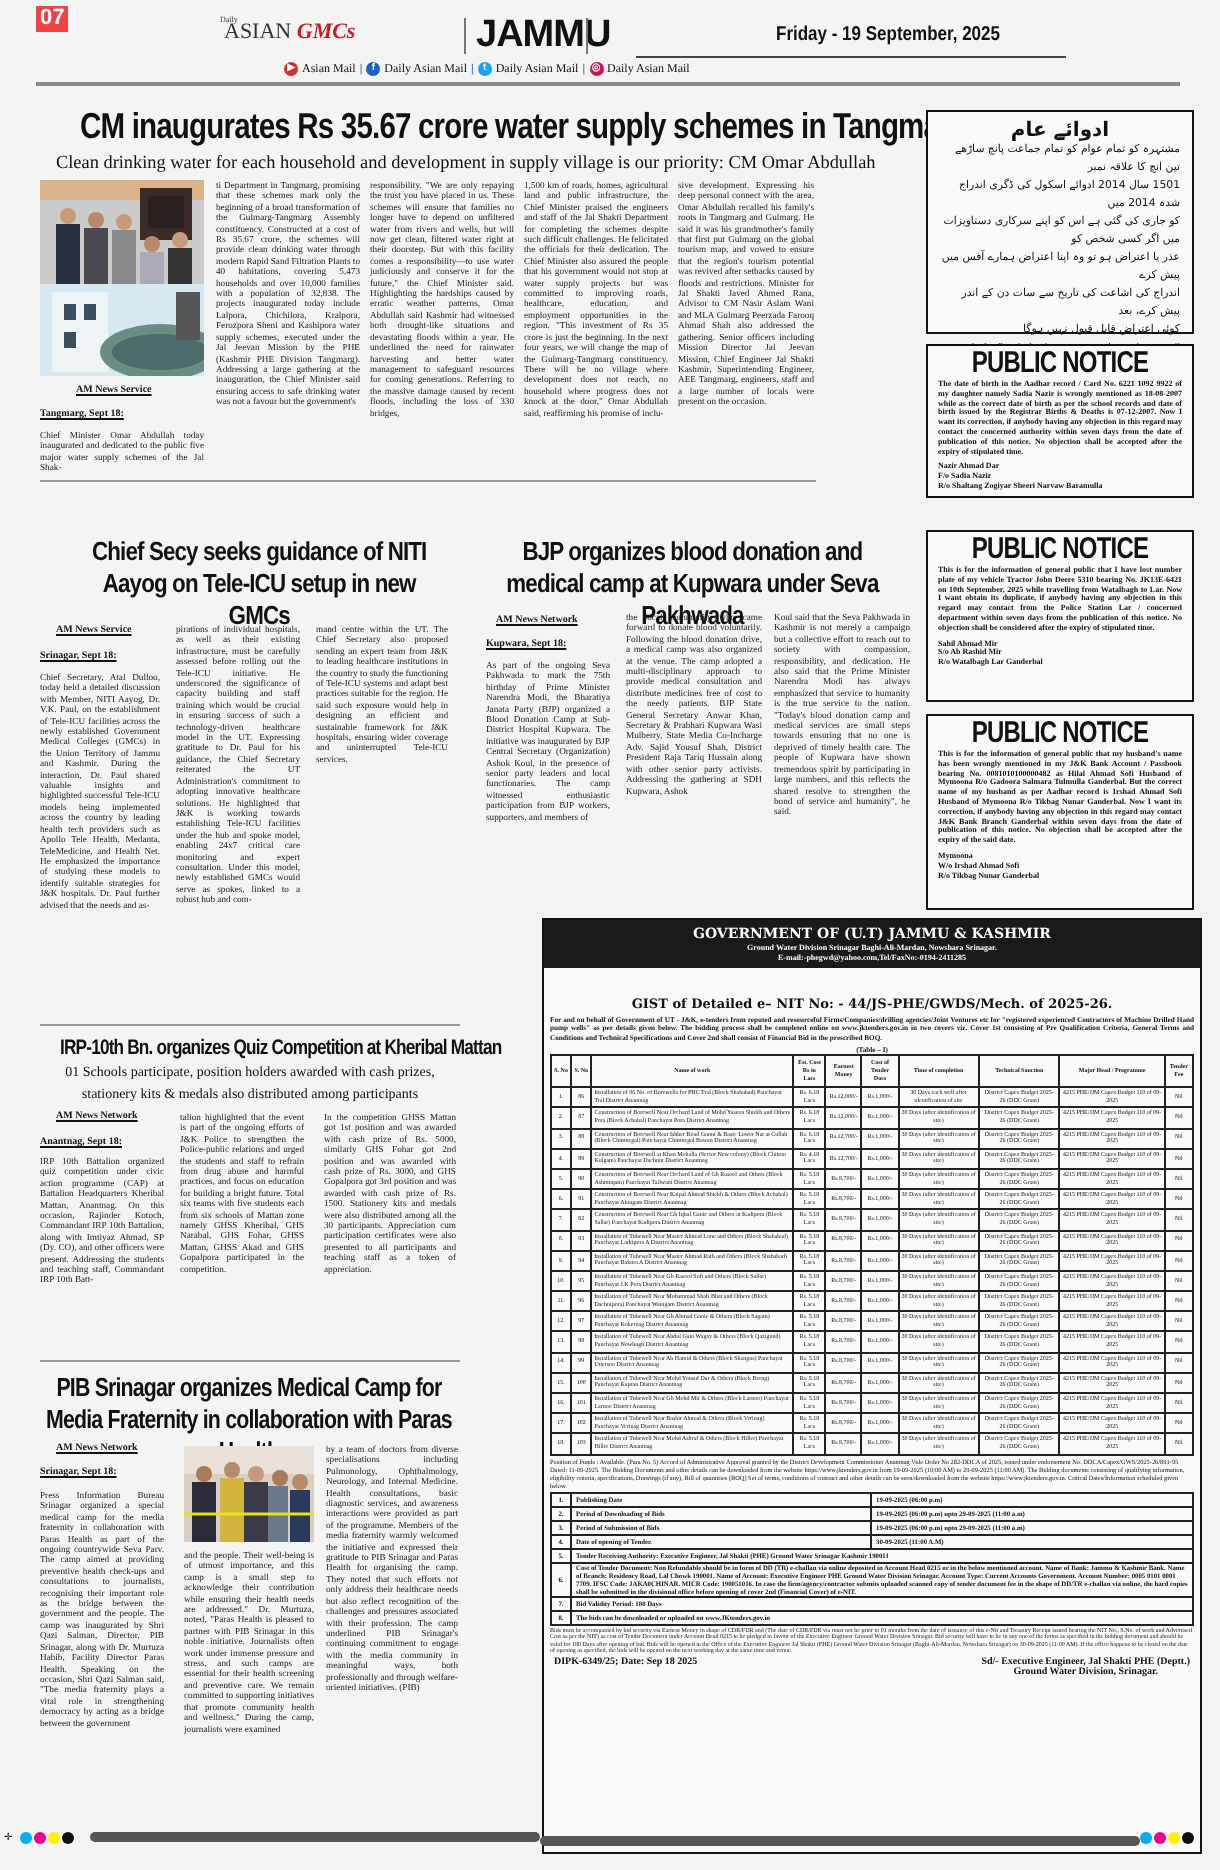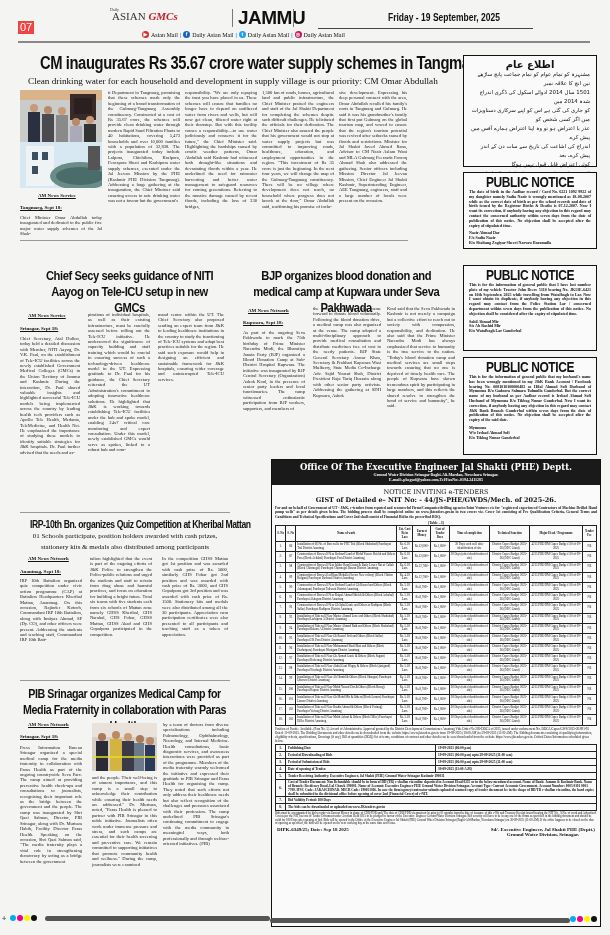--- a/index.html
+++ b/index.html
@@ -5,21 +5,21 @@
   * { box-sizing: border-box; margin: 0; padding: 0; }
   html, body { width: 610px; height: 935px; background: #f4f4f2; overflow: hidden; }
   body { font-family: "DejaVu Serif", serif; color: #111; position: relative; }
   .abs { position: absolute; }
   .cond { font-family: "Liberation Sans", sans-serif; font-weight: bold; letter-spacing: -0.5px; transform-origin: left top; }
   .txt { font-family: "Liberation Serif", serif; font-size: 4.6px; line-height: 5.4px; text-align: justify; color: #1a1a1a; }
   .byline { font-family: "Liberation Serif", serif; font-size: 5px; font-weight: bold; text-decoration: underline; }
   .hr { position: absolute; height: 1px; background: #999; }
 
   
-  .pageno { left: 18px; top: 21px; background: #ef4444; color: #fff; font-family: "Liberation Sans", sans-serif; font-weight: normal; font-size: 11px; padding: 0 2px; line-height: 13px; }
+  .pageno { left: 18px; top: 3px; background: #ef4444; color: #fff; font-family: "Liberation Sans", sans-serif; font-weight: bold; font-size: 11px; padding: 0 2px; line-height: 13px; }
   .logo { left: 112px; top: 10px; font-family: "Liberation Serif", serif; font-size: 11px; color: #333; }
   .logo .red { color: #c0202a; font-style: italic; font-weight: bold; }
   .sep { width: 1px; background: #777; }
   .news { left: 238px; top: 7px; font-family: "Liberation Sans", sans-serif; font-weight: bold; font-size: 19px; letter-spacing: -0.5px; }
   .date { left: 388px; top: 12px; font-family: "Liberation Sans", sans-serif; font-weight: bold; font-size: 10px; transform: scaleX(0.85); transform-origin: left top; }
   .social { left: 142px; top: 31px; font-family: "Liberation Serif", serif; font-size: 6px; display: flex; align-items: center; gap: 2px; }
   .soc-ic { width: 7px; height: 7px; border-radius: 50%; display: inline-block; color: #fff; font-size: 5px; text-align: center; line-height: 7px; font-family: "Liberation Sans", sans-serif; font-weight: bold; }
 
   .h1 { font-size: 18px; line-height: 20px; }
   .h2 { font-size: 13px; line-height: 16px; }
@@ -34,21 +34,21 @@
   .pn-sign { font-family: "Liberation Serif", serif; font-weight: bold; font-size: 4px; line-height: 4.8px; padding: 3px 5px; }
   .urdu { font-family: "DejaVu Sans", sans-serif; font-size: 5.4px; line-height: 9px; text-align: right; direction: rtl; padding: 0 6px; }
 
   
   .tender { left: 271px; top: 459px; width: 330px; height: 468px; border: 1px solid #111; background: #fafafa; }
   .t-head { background: #1a1a1a; color: #fff; text-align: center; padding: 2px 0 3px; }
   .t-head .l1 { font-family: "DejaVu Serif", serif; font-weight: bold; font-size: 7px; }
   .t-head .l2 { font-family: "DejaVu Serif", serif; font-weight: bold; font-size: 8.5px; }
   .t-head .l3 { font-family: "Liberation Serif", serif; font-weight: bold; font-size: 4px; }
   .t-title1 { font-family: "DejaVu Serif", serif; font-size: 6.5px; text-align: center; margin-top: 3px; }
-  .t-title2 { font-family: "DejaVu Serif", serif; font-weight: bold; font-size: 6.5px; text-align: center; }
+  .t-title2 { font-family: "DejaVu Serif", serif; font-weight: bold; font-size: 6.5px; text-align: center; margin-top: 14px; }
   .t-intro { font-family: "Liberation Serif", serif; font-weight: bold; font-size: 3.6px; line-height: 4.4px; padding: 2px 3px; text-align: justify; }
   table.tt { border-collapse: collapse; width: 322px; margin-left: 3px; font-family: "Liberation Serif", serif; font-size: 3px; }
   table.tt td, table.tt th { border: 0.6px solid #222; padding: 0 1px; height: 10.2px; vertical-align: middle; overflow: hidden; line-height: 3.6px; }
   table.tt th { font-weight: bold; height: 16px; text-align: center; }
   table.t2 { border-collapse: collapse; width: 322px; margin-left: 3px; font-family: "Liberation Serif", serif; font-size: 3.4px; font-weight: bold; }
   table.t2 td { border: 0.6px solid #222; padding: 0 2px; height: 7px; line-height: 4px; }
   .t-note { font-family: "Liberation Serif", serif; font-size: 3.2px; line-height: 4px; padding: 1px 3px; }
   .t-sign { font-family: "Liberation Serif", serif; font-weight: bold; font-size: 5px; }
 
   .regbar { height: 5px; background: #555; border-radius: 3px; }
@@ -115,21 +115,21 @@
 <div class="abs byline" style="left:38px;top:193px;">AM News Service</div>
 <div class="abs byline" style="left:20px;top:205px;">Tangmarg, Sept 18:</div>
 <div class="abs txt" style="left:20px;top:215px;width:82px;height:22px;overflow:hidden;">Chief Minister Omar Abdullah today inaugurated and dedicated to the public five major water supply schemes of the Jal Shak-</div>
 <div class="abs txt" style="left:108px;top:90px;width:72px;height:148px;overflow:hidden;">ti Department in Tangmarg, promising that these schemes mark only the beginning of a broad transformation of the Gulmarg-Tangmarg Assembly constituency. Constructed at a cost of Rs 35.67 crore, the schemes will provide clean drinking water through modern Rapid Sand Filtration Plants to 40 habitations, covering 5,473 households and over 10,000 families with a population of 32,838. The projects inaugurated today include Lalpora, Chichilora, Kralpora, Ferozpora Sheni and Kashipora water supply schemes, executed under the Jal Jeevan Mission by the PHE (Kashmir PHE Division Tangmarg). Addressing a large gathering at the inauguration, the Chief Minister said ensuring access to safe drinking water was not a favour but the government's</div>
 <div class="abs txt" style="left:185px;top:90px;width:72px;height:148px;overflow:hidden;">responsibility. "We are only repaying the trust you have placed in us. These schemes will ensure that families no longer have to depend on unfiltered water from rivers and wells, but will now get clean, filtered water right at their doorstep. But with this facility comes a responsibility—to use water judiciously and conserve it for the future," the Chief Minister said. Highlighting the hardships caused by erratic weather patterns, Omar Abdullah said Kashmir had witnessed both drought-like situations and devastating floods within a year. He underlined the need for rainwater harvesting and better water management to safeguard resources for coming generations. Referring to the massive damage caused by recent floods, including the loss of 330 bridges,</div>
 <div class="abs txt" style="left:262px;top:90px;width:72px;height:148px;overflow:hidden;">1,500 km of roads, homes, agricultural land and public infrastructure, the Chief Minister praised the engineers and staff of the Jal Shakti Department for completing the schemes despite such difficult challenges. He felicitated the officials for their dedication. The Chief Minister also assured the people that his government would not stop at water supply projects but was committed to improving roads, healthcare, education, and employment opportunities in the region. "This investment of Rs 35 crore is just the beginning. In the next four years, we will change the map of the Gulmarg-Tangmarg constituency. There will be no village where development does not reach, no household where progress does not knock at the door," Omar Abdullah said, reaffirming his promise of inclu-</div>
 <div class="abs txt" style="left:339px;top:90px;width:68px;height:148px;overflow:hidden;">sive development. Expressing his deep personal connect with the area, Omar Abdullah recalled his family's roots in Tangmarg and Gulmarg. He said it was his grandmother's family that first put Gulmarg on the global tourism map, and vowed to ensure that the region's tourism potential was revived after setbacks caused by floods and restrictions. Minister for Jal Shakti Javed Ahmed Rana, Advisor to CM Nasir Aslam Wani and MLA Gulmarg Peerzada Farooq Ahmad Shah also addressed the gathering. Senior officers including Mission Director Jal Jeevan Mission, Chief Engineer Jal Shakti Kashmir, Superintending Engineer, AEE Tangmarg, engineers, staff and a large number of locals were present on the occasion.</div>
 <div class="hr" style="left:20px;top:240px;width:388px;"></div>
 
 <div class="abs box" style="left:463px;top:55px;width:134px;height:112px;">
-  <div style="text-align:center;font-family:'DejaVu Sans',sans-serif;font-weight:bold;font-size:10px;margin-top:3px;">اطلاع عام</div>
+  <div style="text-align:center;font-family:'DejaVu Sans',sans-serif;font-weight:bold;font-size:10px;margin-top:3px;">ادوائے عام</div>
   <div class="urdu">مشتہرہ کو تمام عوام کو تمام جماعت پانچ ساڑھے تین انچ کا علاقہ نمبر</div>
   <div class="urdu">1501 سال 2014 ادوائے اسکول کی ڈگری اندراج شدہ 2014 میں</div>
   <div class="urdu">کو جاری کی گئی ہے اس کو اپنے سرکاری دستاویزات میں اگر کسی شخص کو</div>
   <div class="urdu">عذر یا اعتراض ہو تو وہ اپنا اعتراض ہمارے آفس میں پیش کرے</div>
   <div class="urdu">اندراج کی اشاعت کی تاریخ سے سات دن کے اندر پیش کرے، بعد</div>
   <div class="urdu">کوئی اعتراض قابل قبول نہیں ہوگا</div>
   <div class="urdu" style="font-size:4.6px;">المشتہر: یاسمین اختر دختر محمد اسماعیل ساکن کپواڑہ</div>
 </div>
 
 <div class="abs box" style="left:463px;top:172px;width:134px;height:77px;">
@@ -208,25 +208,24 @@
     <circle cx="58" cy="18" r="4" fill="#b88a6a"></circle>
       <rect x="53" y="22" width="10" height="26" fill="#2a3a5a"></rect>
     <line x1="0" y1="34" x2="65" y2="34" stroke="#e6e020" stroke-width="1.5"></line>
   </svg>
 </div>
 <div class="abs txt" style="left:92px;top:775px;width:65px;height:137px;overflow:hidden;">and the people. Their well-being is of utmost importance, and this camp is a small step to acknowledge their contribution while ensuring their health needs are addressed." Dr. Murtuza, noted, "Paras Health is pleased to partner with PIB Srinagar in this noble initiative. Journalists often work under immense pressure and stress, and such camps are essential for their health screening and preventive care. We remain committed to supporting initiatives that promote community health and wellness." During the camp, journalists were examined</div>
 <div class="abs txt" style="left:163px;top:722px;width:66px;height:190px;overflow:hidden;">by a team of doctors from diverse specialisations including Pulmonology, Ophthalmology, Neurology, and Internal Medicine. Health consultations, basic diagnostic services, and awareness interactions were provided as part of the programme. Members of the media fraternity warmly welcomed the initiative and expressed their gratitude to PIB Srinagar and Paras Health for organising the camp. They noted that such efforts not only address their healthcare needs but also reflect recognition of the challenges and pressures associated with their profession. The camp underlined PIB Srinagar's continuing commitment to engage with the media community in meaningful ways, both professionally and through welfare-oriented initiatives. (PIB)</div>
 
 <div class="abs tender">
   <div class="t-head">
-    <div class="l2">Office Of The Executive Engineer Jal Shakti (PHE) Deptt.</div>
+    <div class="l1">GOVERNMENT OF (U.T) JAMMU &amp; KASHMIR</div>
     <div class="l3">Ground Water Division Srinagar  Baghi-Ali-Mardan, Nowshara Srinagar.</div>
     <div class="l3">E-mail:-phegwd@yahoo.com,Tel/FaxNo:-0194-2411285</div>
   </div>
-  <div class="t-title1">NOTICE INVITING e-TENDERS</div>
   <div class="t-title2">GIST of Detailed e– NIT No: - 44/JS-PHE/GWDS/Mech. of 2025-26.</div>
   <div class="t-intro">For and on behalf of Government of UT - J&amp;K, e-tenders from reputed and resourceful Firms/Companies/drilling agencies/Joint Ventures etc for "registered experienced Contractors of Machine Drilled Hand pump wells" as per details given below. The bidding process shall be completed online on www.jktenders.gov.in in two covers viz. Cover 1st consisting of Pre Qualification Criteria, General Terms and Conditions and Technical Specifications and Cover 2nd shall consist of Financial Bid in the prescribed BOQ.</div>
   <div style="text-align:center;font-family:'Liberation Serif',serif;font-size:3.6px;font-weight:bold;">(Table – I)</div>
   <table class="tt">
     <thead>
         <tr id="tt-head">
           <th style="width: 10px;">S. No</th>
           <th style="width: 10px;">S. No</th>
           <th style="width: 100px;">Name of work</th>
           <th style="width: 16px;">Est. Cost Rs in Lacs</th>

